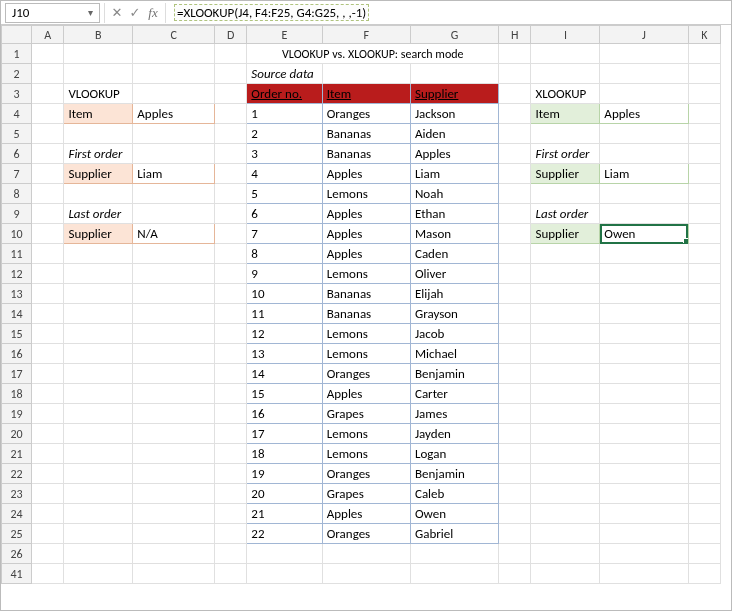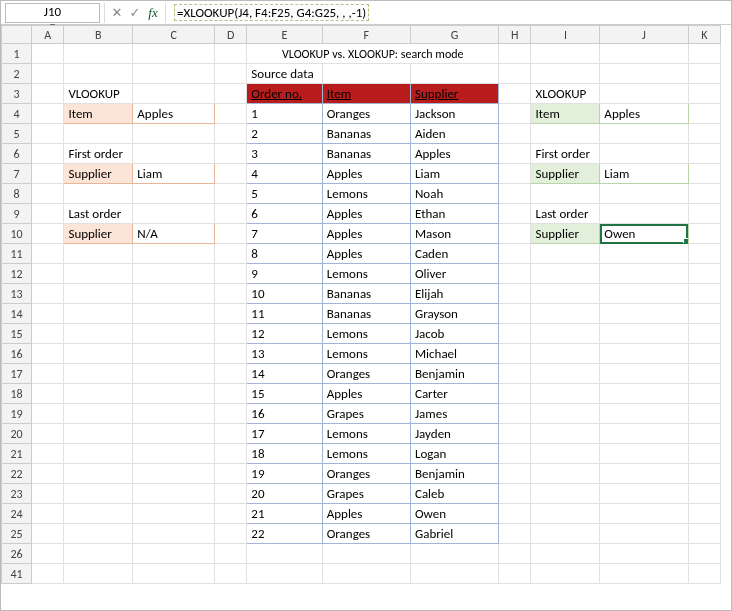--- a/index.html
+++ b/index.html
@@ -30,35 +30,34 @@
   }
   .name-box {
     width: 95px;
     height: 20px;
     border: 1px solid #bbb;
     display: flex;
     align-items: center;
     padding: 0 6px;
     justify-content: space-between;
     background: #fff;
-    flex-direction: column;
   }
   .name-box .chev { color: #666; font-size: 10px; }
   .fb-btns {
     display: flex;
     align-items: center;
     gap: 2px;
     color: #888;
     padding: 0 4px;
     border-right: 1px solid #ddd;
     border-left: 1px solid #ddd;
     height: 20px;
   }
   .fb-btns span { width: 16px; text-align: center; font-family: "Segoe UI Symbol", sans-serif; }
-  .fb-btns .fx { font-style: italic; color: #14532d; font-family: "Times New Roman", serif; font-size: 13px; }
+  .fb-btns .fx { font-style: italic; color: #737373; font-family: "Times New Roman", serif; font-size: 13px; }
   .formula-text {
     flex: 1;
     padding: 0 4px;
     display: flex;
     align-items: center;
     height: 20px;
   }
   .formula-text .hl {
     border: 1px dashed #b0c47f;
     padding: 0 2px;
@@ -95,21 +94,21 @@
     width: 28px;
     text-align: center;
   }
   table.grid td { padding: 0 4px; vertical-align: middle; }
   .corner { background: #f3f3f3; border: 1px solid #ccc; }
   .title-cell {
     font-weight: bold;
     font-size: 12px;
     text-align: center !important;
   }
-  .italic { }
+  .italic { font-style: italic; }
   .bold { font-weight: bold; }
   
   .src-head {
     background: #b91c1c;
     border: 1px solid #a1b6d4 !important;
     font-weight: bold;
     padding: 0 4px;
     text-decoration: underline;
   }
   .src-cell {

